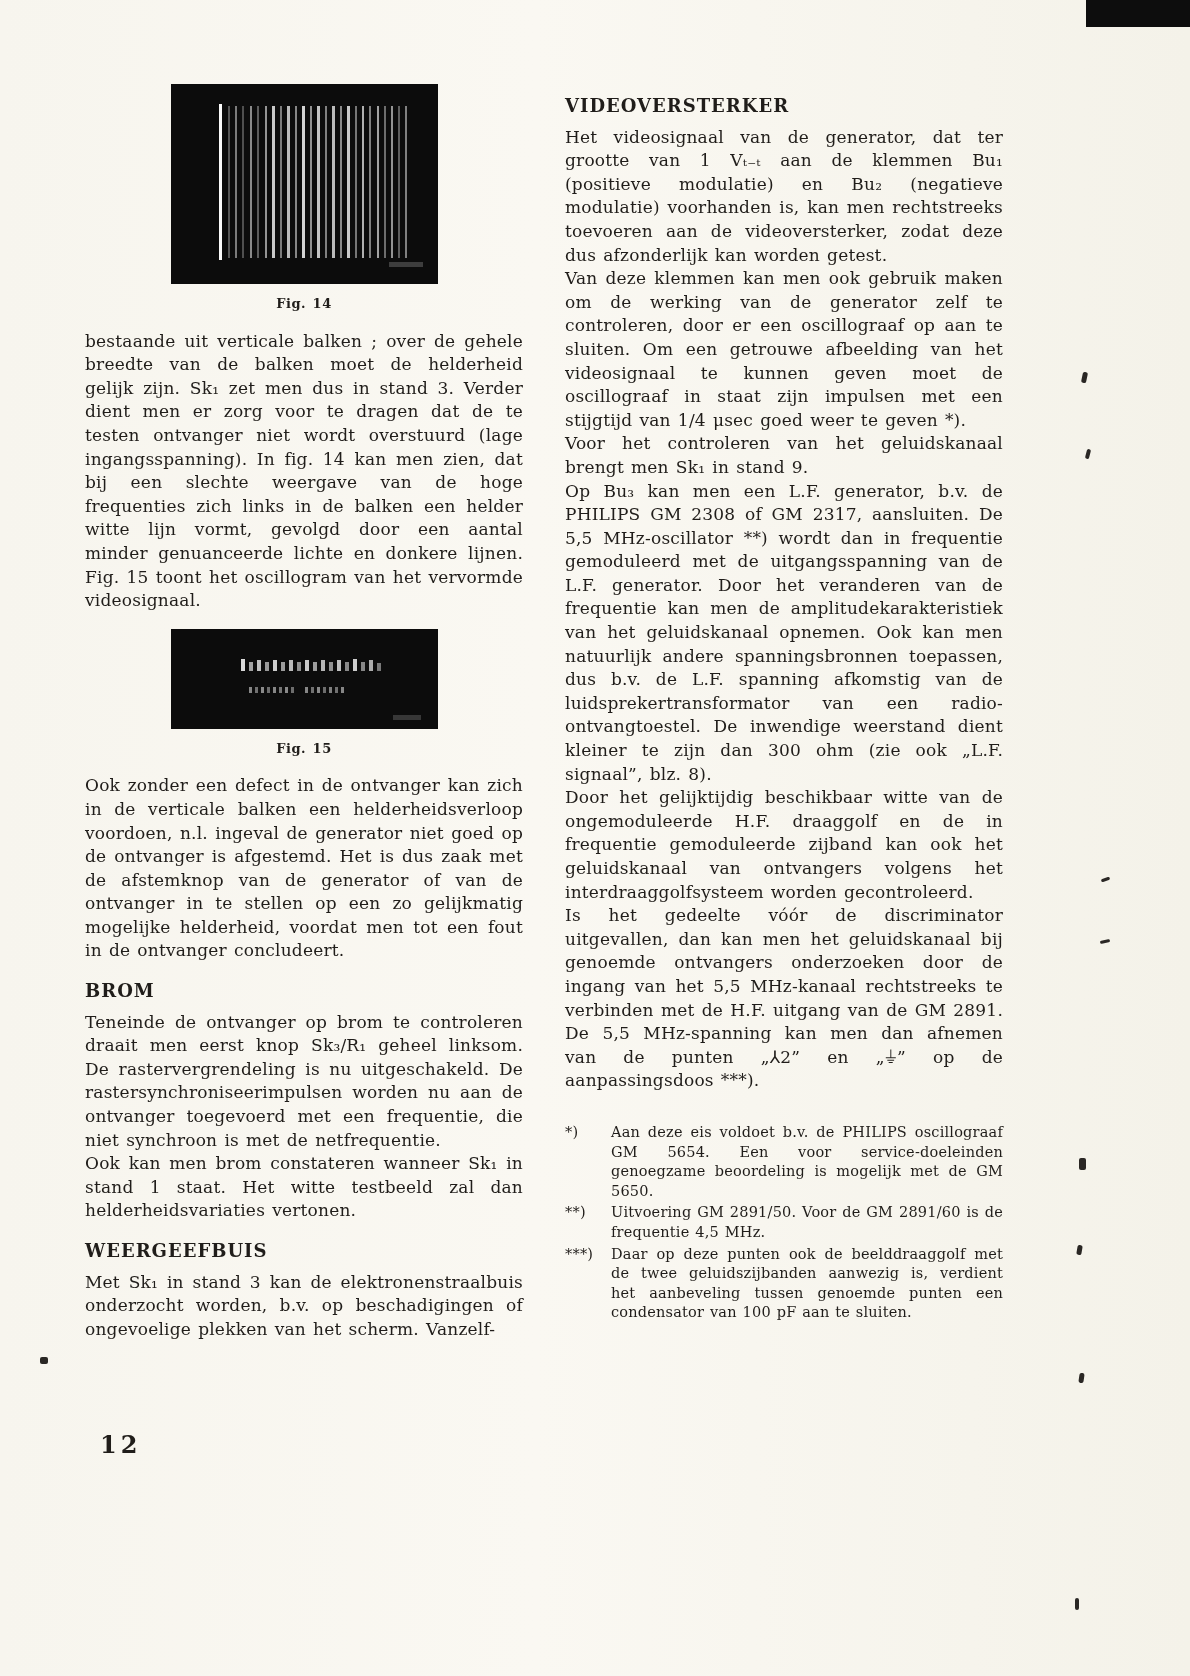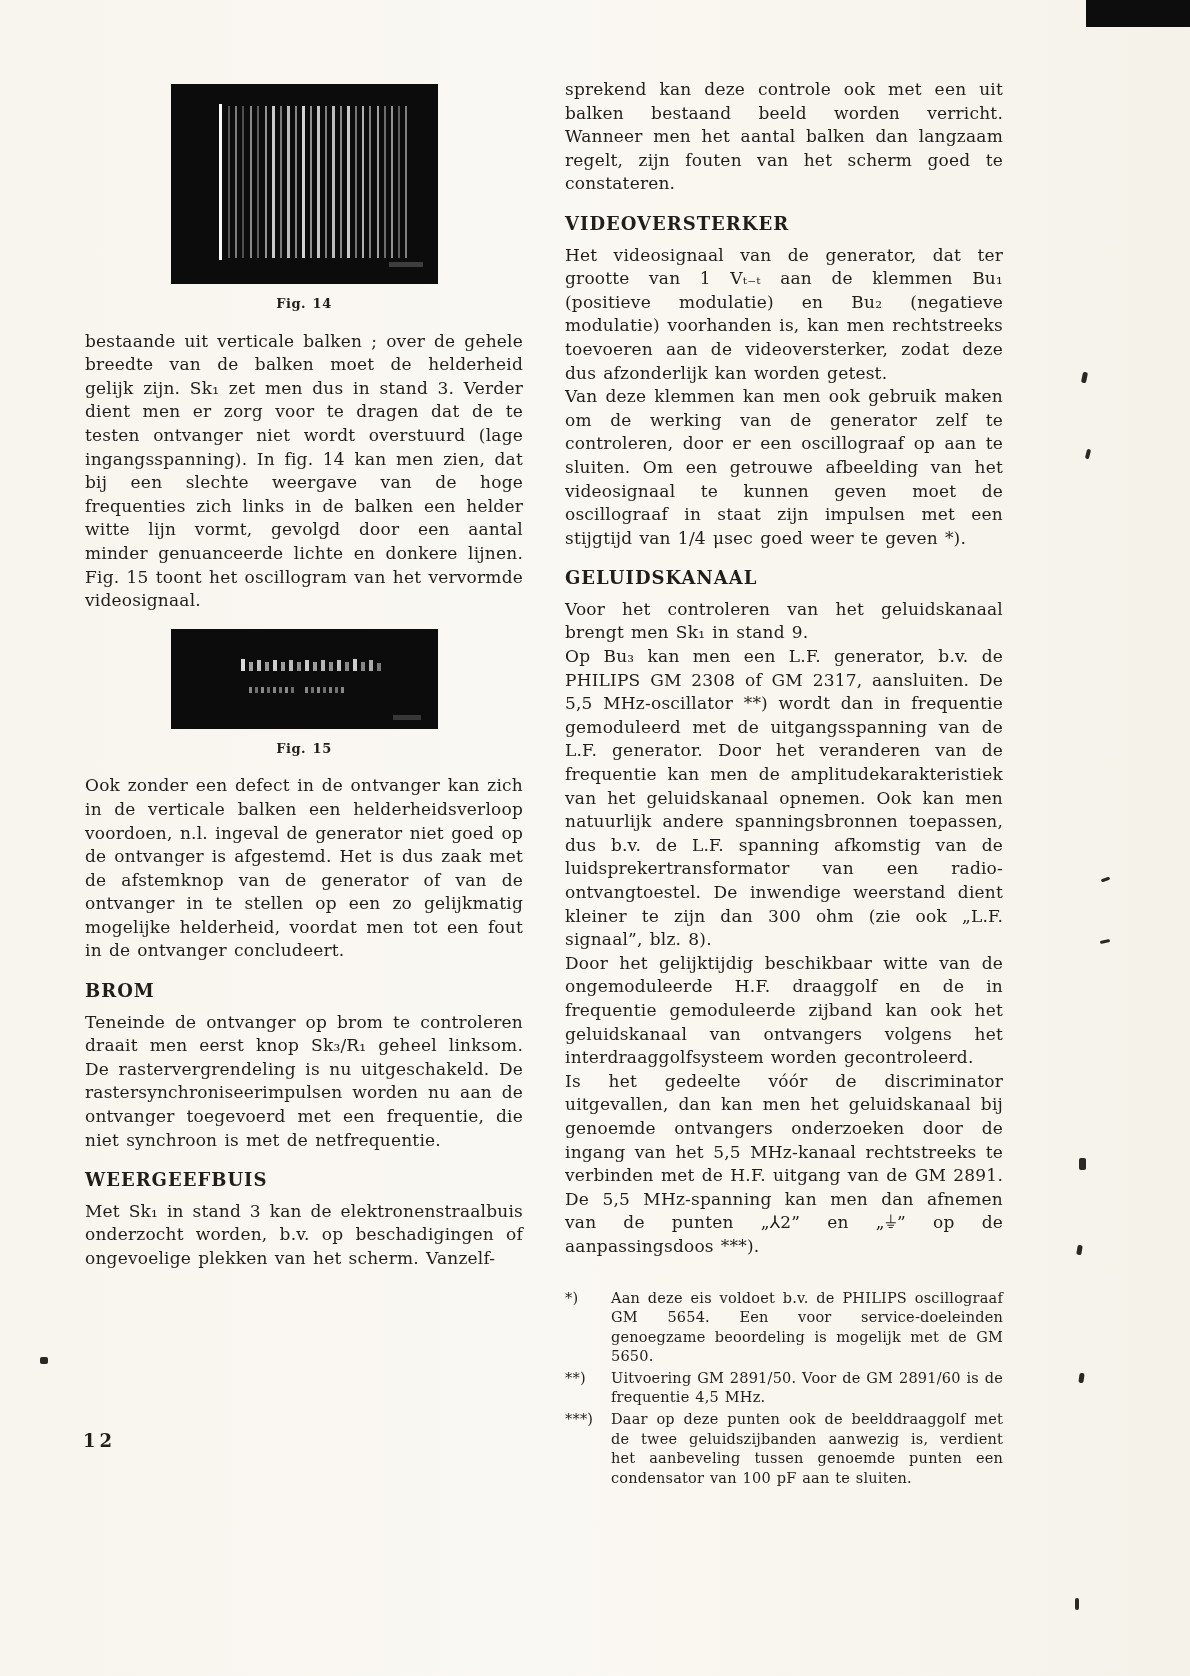--- a/index.html
+++ b/index.html
@@ -32,22 +32,22 @@
   .fig-screen { display:block; }
   .fig-caption {
     font-weight:bold; font-size:13px; text-align:center;
     margin:8px 0 14px 0; letter-spacing:0.5px;
   }
   .footnotes { margin-top:30px; font-size:14.5px; line-height:19.6px; word-spacing:1px; }
   .fn-row { display:flex; margin-bottom:2px; }
   .fn-marker { flex:none; width:46px; text-align:left; }
   .fn-text { flex:1; text-align:justify; }
   .page-number {
-    position:absolute; left:83px; top:1430px;
-    font-size:18px; font-weight:bold; letter-spacing:4px;
+    position:absolute; left:100px; top:1430px;
+    font-size:24px; font-weight:bold; letter-spacing:4px;
   }
   .artifact { position:absolute; background:#0d0d0d; }
   .speck { position:absolute; background:#2a2724; border-radius:2px; }
 </style>
 </head>
 <body>
 
 <div class="page">
 
   <div class="artifact" style="left:1086px; top:0; width:104px; height:27px;"></div>
@@ -137,35 +137,34 @@
         <rect x="170" y="58" width="3" height="6" fill="#ffffff" opacity="0.50"></rect>
         <rect x="222" y="86" width="28" height="5" fill="#9a9a9a" opacity="0.30"></rect>
       </svg>
     </div>
     <div class="fig-caption">Fig. 15</div>
 
     <p>Ook zonder een defect in de ontvanger kan zich in de verticale balken een helderheidsverloop voordoen, n.l. ingeval de generator niet goed op de ontvanger is afgestemd. Het is dus zaak met de afstemknop van de generator of van de ontvanger in te stellen op een zo gelijkmatig mogelijke helderheid, voordat men tot een fout in de ontvanger concludeert.</p>
 
     <h2 class="section">BROM</h2>
     <p>Teneinde de ontvanger op brom te controleren draait men eerst knop Sk₃/R₁ geheel linksom. De rastervergrendeling is nu uitgeschakeld. De rastersynchroniseerimpulsen worden nu aan de ontvanger toegevoerd met een frequentie, die niet synchroon is met de netfrequentie.</p>
+    <p>Ook kan men brom constateren wanneer Sk₁ in stand 1 staat. Het witte testbeeld zal dan helderheidsvariaties vertonen.</p>
 
     <h2 class="section">WEERGEEFBUIS</h2>
     <p>Met Sk₁ in stand 3 kan de elektronenstraalbuis onderzocht worden, b.v. op beschadigingen of ongevoelige plekken van het scherm. Vanzelf-</p>
 
   </div>
 
   <div class="col col-right">
 
-    <p>sprekend kan deze controle ook met een uit balken bestaand beeld worden verricht. Wanneer men het aantal balken dan langzaam regelt, zijn fouten van het scherm goed te constateren.</p>
 
     <h2 class="section">VIDEOVERSTERKER</h2>
     <p>Het videosignaal van de generator, dat ter grootte van 1 Vₜ₋ₜ aan de klemmen Bu₁ (positieve modulatie) en Bu₂ (negatieve modulatie) voorhanden is, kan men rechtstreeks toevoeren aan de videoversterker, zodat deze dus afzonderlijk kan worden getest.</p>
     <p>Van deze klemmen kan men ook gebruik maken om de werking van de generator zelf te controleren, door er een oscillograaf op aan te sluiten. Om een getrouwe afbeelding van het videosignaal te kunnen geven moet de oscillograaf in staat zijn impulsen met een stijgtijd van 1/4 μsec goed weer te geven *).</p>
 
-    <h2 class="section">GELUIDSKANAAL</h2>
     <p>Voor het controleren van het geluidskanaal brengt men Sk₁ in stand 9.</p>
     <p>Op Bu₃ kan men een L.F. generator, b.v. de PHILIPS GM 2308 of GM 2317, aansluiten. De 5,5 MHz-oscillator **) wordt dan in frequentie gemoduleerd met de uitgangsspanning van de L.F. generator. Door het veranderen van de frequentie kan men de amplitudekarakteristiek van het geluidskanaal opnemen. Ook kan men natuurlijk andere spanningsbronnen toepassen, dus b.v. de L.F. spanning afkomstig van de luidsprekertransformator van een radio-ontvangtoestel. De inwendige weerstand dient kleiner te zijn dan 300 ohm (zie ook „L.F. signaal”, blz. 8).</p>
     <p>Door het gelijktijdig beschikbaar witte van de ongemoduleerde H.F. draaggolf en de in frequentie gemoduleerde zijband kan ook het geluidskanaal van ontvangers volgens het interdraaggolfsysteem worden gecontroleerd.</p>
     <p>Is het gedeelte vóór de discriminator uitgevallen, dan kan men het geluidskanaal bij genoemde ontvangers onderzoeken door de ingang van het 5,5 MHz-kanaal rechtstreeks te verbinden met de H.F. uitgang van de GM 2891. De 5,5 MHz-spanning kan men dan afnemen van de punten „⅄2” en „⏚” op de aanpassingsdoos ***).</p>
 
     <div class="footnotes">
       <div class="fn-row">
         <span class="fn-marker">*)</span>
         <span class="fn-text">Aan deze eis voldoet b.v. de PHILIPS oscillograaf GM 5654. Een voor service-doeleinden genoegzame beoordeling is mogelijk met de GM 5650.</span>
       </div>

